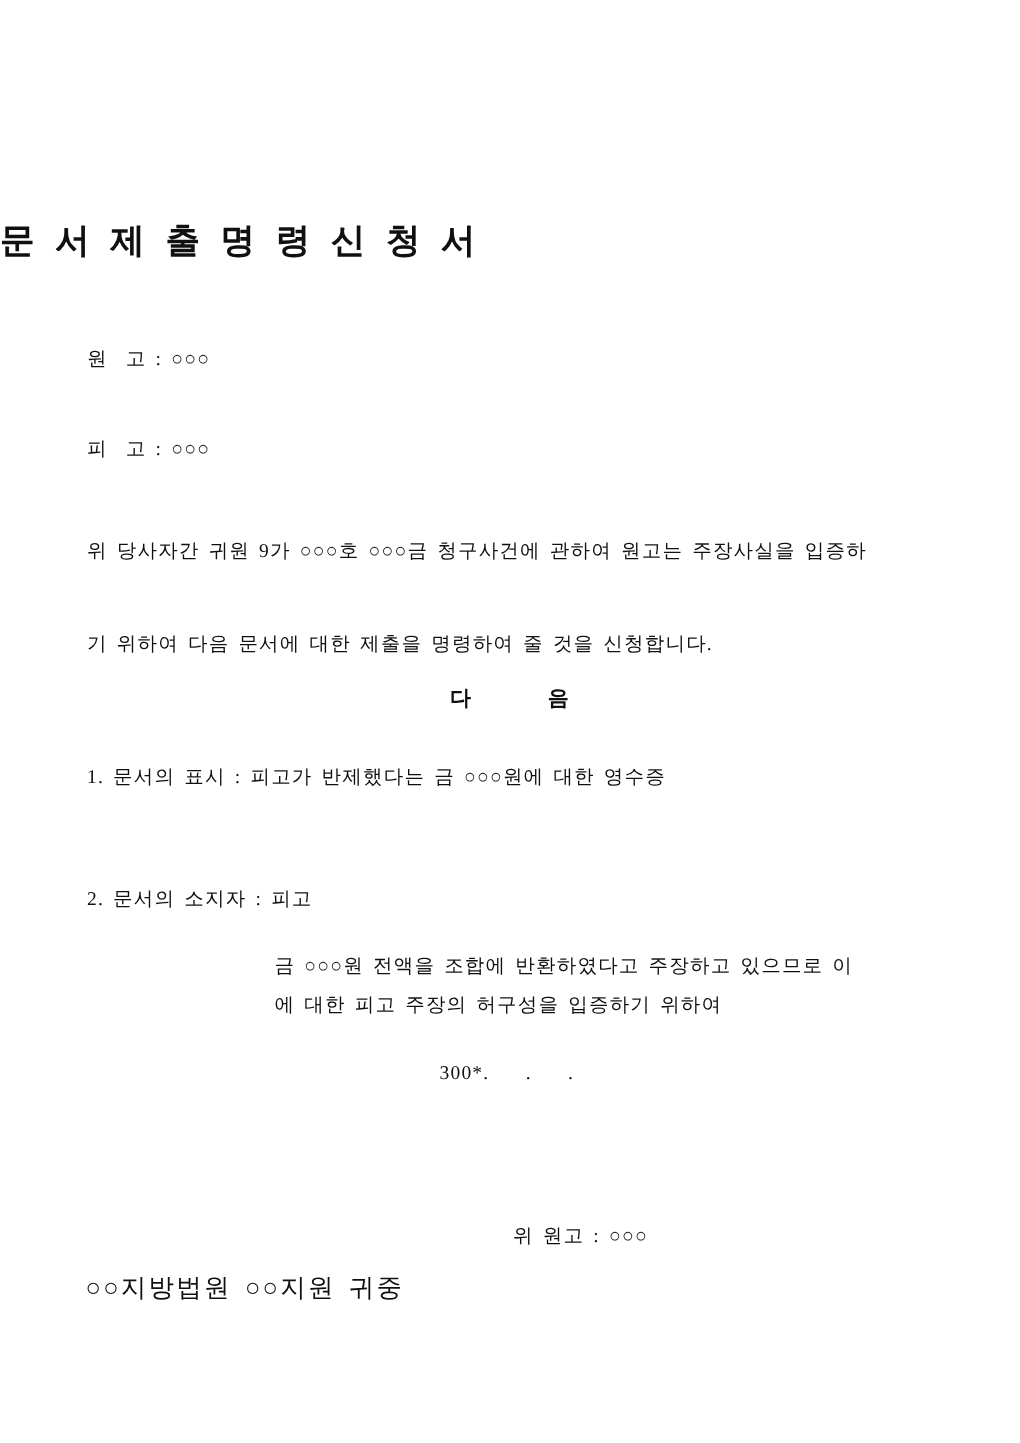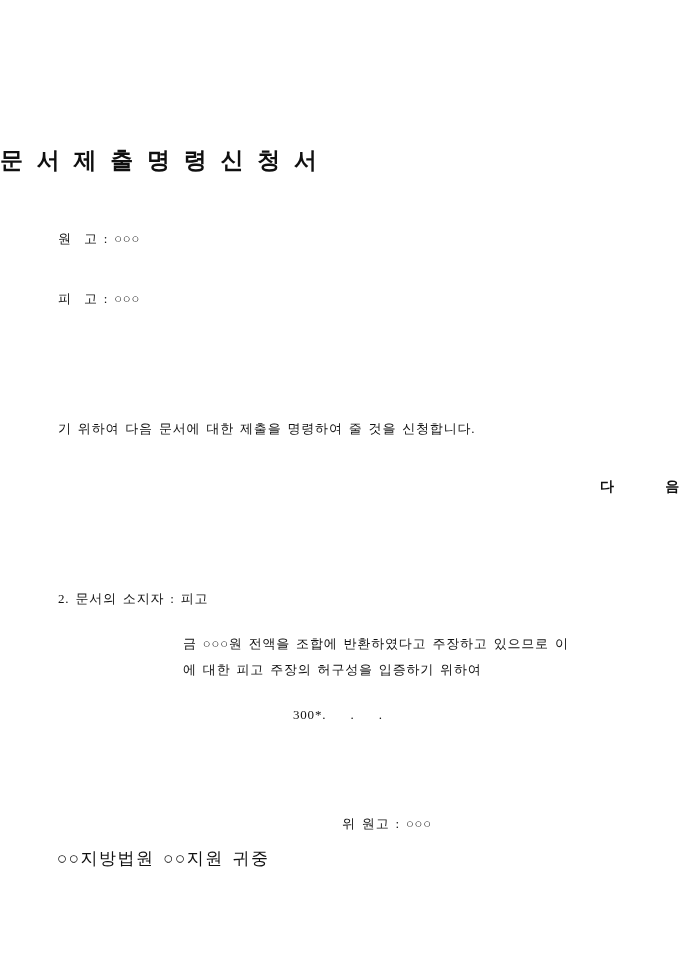--- a/index.html
+++ b/index.html
@@ -35,24 +35,23 @@
     word-spacing: 2px;
   }
   .party-plaintiff { top: 231px; left: 58px; }
   .party-defendant { top: 291px; left: 58px; }
   .body-line-1 { top: 359px; left: 58px; }
   .body-line-2 { top: 387px; left: 58px; margin-top: 34px; }
   .section-heading {
     top: 459px;
     left: 0;
     width: 680px;
-    text-align: right;
+    text-align: center;
     font-weight: bold;
     font-size: 14px;
-    margin-top: 20px;
   }
   .item-1 { top: 510px; left: 58px; }
   .item-2 { top: 560px; left: 58px; margin-top: 31px; }
   .item-3-line-1 { top: 609px; left: 58px; }
   .item-3-line-2 { top: 636px; left: 183px; }
   .item-3-line-3 { top: 662px; left: 183px; }
   .date-line { top: 707px; left: 293px; }
   .signer-line { top: 782px; left: 342px; margin-top: 34px; }
   .court-line {
     top: 851px;
@@ -67,25 +66,27 @@
 <body>
 
 <div class="page">
 
   <div class="line doc-title">문 서 제 출 명 령 신 청 서</div>
 
   <div class="line party-plaintiff">원  고 : ○○○</div>
 
   <div class="line party-defendant">피  고 : ○○○</div>
 
+  <div class="line body-line-1">위 당사자간 귀원 9가 ○○○호 ○○○금 청구사건에 관하여 원고는 주장사실을 입증하</div>
 
   <div class="line body-line-2">기 위하여 다음 문서에 대한 제출을 명령하여 줄 것을 신청합니다.</div>
 
   <div class="line section-heading">다        음</div>
 
+  <div class="line item-1">1. 문서의 표시 : 피고가 반제했다는 금 ○○○원에 대한 영수증</div>
 
   <div class="line item-2">2. 문서의 소지자 : 피고</div>
 
 
   <div class="line item-3-line-2">금 ○○○원 전액을 조합에 반환하였다고 주장하고 있으므로 이</div>
 
   <div class="line item-3-line-3">에 대한 피고 주장의 허구성을 입증하기 위하여</div>
 
   <div class="line date-line">300*.    .    .</div>
 

